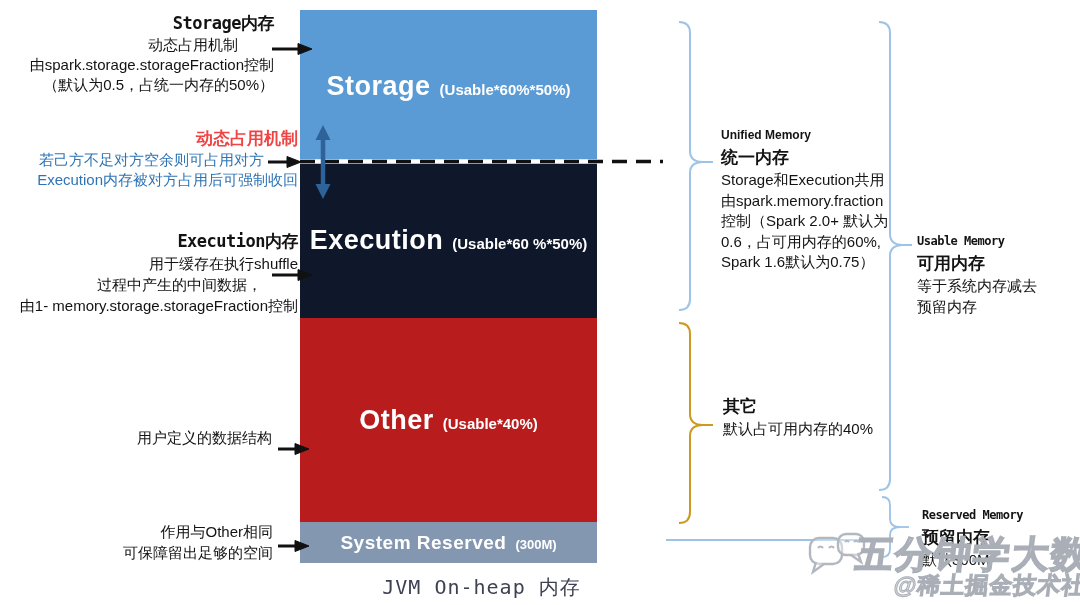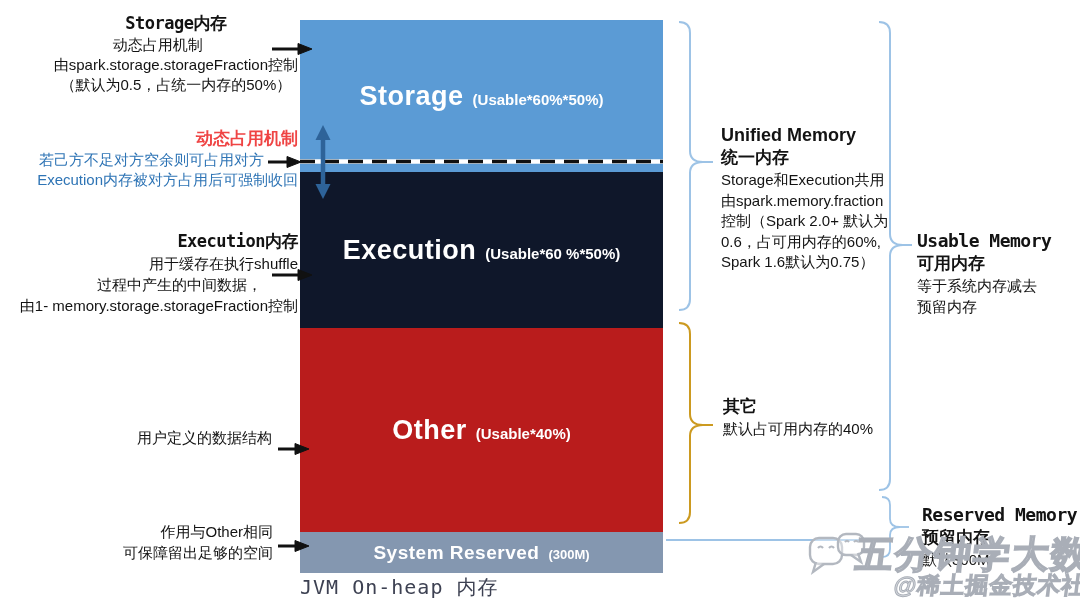--- a/index.html
+++ b/index.html
@@ -1,49 +1,49 @@
 <!DOCTYPE html>
 <html><head>
 <meta charset="utf-8">
 <style>
   html,body{margin:0;padding:0;background:#fff;}
   #canvas{position:relative;width:1080px;height:605px;background:#fff;overflow:hidden;
           font-family:"Liberation Sans",sans-serif;}
   
-  .stack{position:absolute;left:300px;top:20px;width:363px;text-align:center;}
+  .stack{position:absolute;left:300px;top:10px;width:297px;text-align:center;}
   .blk{display:flex;justify-content:center;align-items:center;}
   .blk-label{display:flex;align-items:baseline;gap:9px;color:#fff;font-weight:bold;}
   .blk-main{font-size:27px;letter-spacing:.5px;}
   .blk-sub{font-size:15px;}
   .blk-storage{height:152px;background:#5B9BD5;}
   .blk-execution{height:156px;background:#0f172a;}
   .blk-other{height:204px;background:#b91c1c;}
   .blk-sysres{height:41px;background:#8497B0;}
   .blk-sysres .blk-main{font-size:19px;}
   .blk-sysres .blk-sub{font-size:13px;}
   
-  .caption{position:absolute;left:300px;top:574px;width:363px;text-align:left;
+  .caption{position:absolute;left:300px;top:574px;width:363px;text-align:center;
            font-family:"DejaVu Sans Mono",monospace;font-size:20px;color:#3d4152;letter-spacing:1px;}
   
   .note{position:absolute;text-align:right;color:#131313;font-size:15px;line-height:20px;white-space:nowrap;}
   .note .t{font-weight:bold;font-size:17px;line-height:23px;}
   .mono{font-family:"DejaVu Sans Mono",monospace;letter-spacing:-0.5px;}
-  .n-storage{top:12px;right:782px;text-align:center;}
+  .n-storage{top:12px;right:806px;}
   .n-storage .pad{padding-right:36px;}
   .n-dynamic{top:127px;right:782px;}
   .n-dynamic .t{color:#ef4444;}
   .n-dynamic div{color:#2E74B5;}
   .n-dynamic .pad{padding-right:34px;}
   .n-execution{top:230px;right:782px;line-height:21px;}
   .n-execution .pad{padding-right:36px;}
   .n-otherL{top:427px;right:808px;line-height:22px;}
   .n-reservedL{top:521px;right:807px;line-height:21px;}
   
   .rnote{position:absolute;text-align:left;color:#131313;font-size:15px;line-height:20.5px;white-space:nowrap;}
-  .rnote .te{font-weight:bold;font-size:18px;line-height:22px;}
+  .rnote .te{font-weight:bold;font-size:12px;line-height:22px;}
   .rnote .tz{font-weight:bold;font-size:17px;line-height:24px;}
   .n-unified{left:721px;top:124px;}
   .n-otherR{left:723px;top:394px;}
   .n-otherR .tz{line-height:25px;}
   .n-usable{left:917px;top:230px;}
   .n-reservedR{left:922px;top:504px;z-index:3;}
   
   .overlay{position:absolute;left:0;top:0;z-index:2;pointer-events:none;}
   
   .wm{position:absolute;z-index:5;pointer-events:none;}

